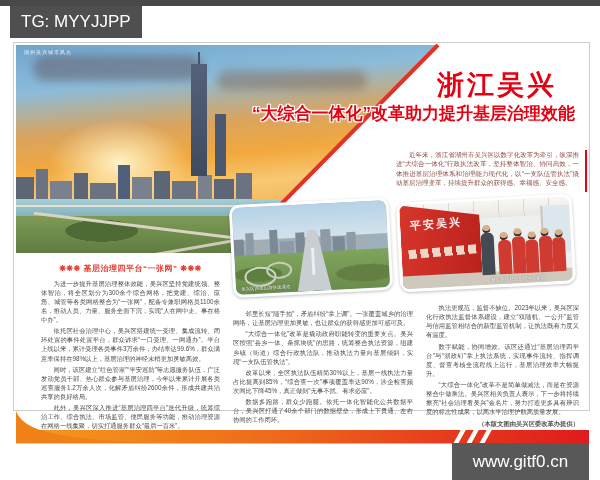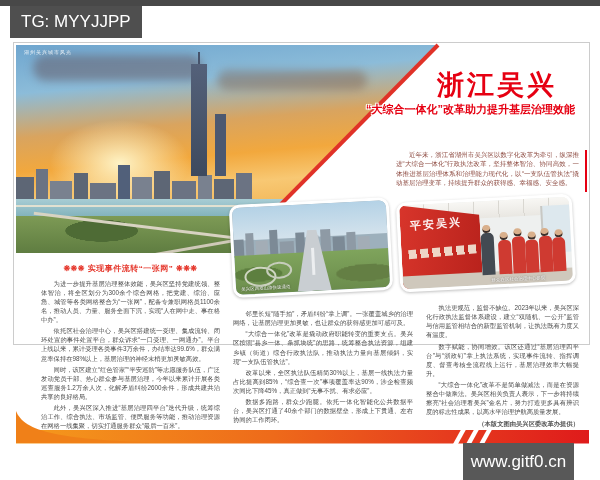--- a/index.html
+++ b/index.html
@@ -3,25 +3,25 @@
 <meta charset="utf-8">
 <style>
   html,body{margin:0;padding:0;}
   body{width:600px;height:480px;position:relative;background:#ffffff;
        font-family:"Liberation Sans",sans-serif;overflow:hidden;}
 
   
   .topbar{position:absolute;left:0;top:0;width:600px;height:6px;background:#484848;}
   .top-badge{position:absolute;left:10px;top:6px;width:132px;height:32px;background:#4f4f4f;
              color:#fff;font-size:17px;display:flex;align-items:center;padding-left:11px;box-sizing:border-box;}
-  .bottom-badge{position:absolute;left:463px;top:443px;width:111px;height:37px;background:#585858;
+  .bottom-badge{position:absolute;left:452px;top:443px;width:137px;height:37px;background:#585858;
              color:#fff;font-size:17px;display:flex;align-items:center;justify-content:center;}
 
   
-  .page{position:absolute;left:13px;top:42px;width:577px;height:303px;background:#fff;
+  .page{position:absolute;left:13px;top:42px;width:577px;height:369px;background:#fff;
         border:1px solid #cccccc;box-sizing:border-box;}
 
   
   .mainphoto{position:absolute;left:2px;top:2px;width:428px;height:208px;
              clip-path:polygon(0 0,422px 0,217px 208px,0 208px);background:#f2a83d;}
   .m-sky{position:absolute;inset:0;background:linear-gradient(175deg,#6fa6cf 0%,#8cbcd9 20%,#d9a45f 38%,#f2a83d 52%,#f8c873 64%,#f3b95c 74%);}
   .m-sun{position:absolute;left:8%;top:36%;width:140px;height:86px;
          background:radial-gradient(closest-side,rgba(255,247,205,.95),rgba(255,210,120,0));}
   .m-cloud1{position:absolute;left:4%;top:5%;width:170px;height:26px;background:rgba(95,75,85,.45);
             border-radius:20px;filter:blur(4px);}
@@ -42,21 +42,21 @@
                       linear-gradient(180deg,#7d9a55,#5f7d41);}
   .m-road1{position:absolute;left:4%;top:87%;width:55%;height:3px;background:#d8d3c2;transform:rotate(7deg);}
   .m-road2{position:absolute;left:30%;top:93%;width:45%;height:3px;background:#cfc9b8;transform:rotate(-10deg);}
   .m-caption{position:absolute;left:8px;top:4px;font-size:5px;letter-spacing:1px;color:rgba(255,255,255,.85);}
 
   .stripe-svg{position:absolute;left:0;top:0;width:577px;height:403px;pointer-events:none;}
 
   
   .region-title{position:absolute;right:32px;top:24px;font-size:27px;font-weight:bold;color:#e60012;
                 letter-spacing:3px;text-shadow:0 0 2px #ffffff,0 0 1px #ffffff;white-space:nowrap;}
-  .headline{position:absolute;right:14px;top:59px;font-size:11px;font-weight:bold;color:#e60012;white-space:nowrap;
+  .headline{position:absolute;right:14px;top:59px;font-size:17px;font-weight:bold;color:#e60012;white-space:nowrap;
             text-shadow:-1px -1px 0 #fff,1px -1px 0 #fff,-1px 1px 0 #fff,1px 1px 0 #fff,0 0 3px #fff;}
 
   
   .intro{position:absolute;left:382px;top:107px;width:183px;font-size:6.5px;line-height:1.45;
          color:#8d4a40;text-align:justify;text-indent:2em;}
   .intro-line{position:absolute;left:571px;top:107px;width:2px;height:42px;background:#e60012;}
 
   
   .photoA{position:absolute;left:217px;top:158px;width:160px;height:93px;border-radius:10px;
           transform:rotate(-3deg);border:3px solid #fff;box-sizing:border-box;overflow:hidden;
@@ -194,21 +194,21 @@
     <div class="person guide" style="left:47%;height:42px;"></div>
     <div class="person" style="left:57%;height:34px;"></div>
     <div class="person" style="left:65%;height:37px;"></div>
     <div class="person" style="left:73%;height:33px;"></div>
     <div class="person" style="left:81%;height:36px;"></div>
     <div class="person" style="left:89%;height:34px;"></div>
     <div class="b-caption">群众在区社会治理中心参观</div>
   </div>
 
   <div class="col col1">
-    <div class="colhead">❋❋❋ 实现事件流转“一张网” ❋❋❋</div>
+    <div class="colhead">❋❋❋ 基层治理四平台“一张网” ❋❋❋</div>
     <p>为进一步提升基层治理整体效能，吴兴区坚持党建统领、整体智治，将全区划分为300余个综合网格，把党建、综治、应急、城管等各类网格整合为“一张网”，配备专兼职网格员1100余名，推动人员、力量、服务全面下沉，实现“人在网中走、事在格中办”。</p>
     <p>依托区社会治理中心，吴兴区搭建统一受理、集成流转、闭环处置的事件处置平台，群众诉求“一口受理、一网通办”。平台上线以来，累计受理各类事件3万余件，办结率达99.6%，群众满意率保持在98%以上，基层治理的神经末梢更加灵敏高效。</p>
     <p>同时，该区建立“红色管家”“平安巡防”等志愿服务队伍，广泛发动党员干部、热心群众参与基层治理，今年以来累计开展各类巡查服务1.2万余人次，化解矛盾纠纷2600余件，形成共建共治共享的良好格局。</p>
     <p>此外，吴兴区深入推进“基层治理四平台”迭代升级，统筹综治工作、综合执法、市场监管、便民服务等功能，推动治理资源在网格一线集聚，切实打通服务群众“最后一百米”。</p>
   </div>
 
   <div class="col col2">
     <p>邻里长短“随手拍”，矛盾纠纷“掌上调”。一张覆盖城乡的治理网络，让基层治理更加灵敏，也让群众的获得感更加可感可及。</p>
     <p>“大综合一体化”改革是撬动政府职能转变的重要支点。吴兴区按照“县乡一体、条抓块统”的思路，统筹整合执法资源，组建乡镇（街道）综合行政执法队，推动执法力量向基层倾斜，实现“一支队伍管执法”。</p>
     <p>改革以来，全区执法队伍精简30%以上，基层一线执法力量占比提高到85%，“综合查一次”事项覆盖率达90%，涉企检查频次同比下降45%，真正做到“无事不扰、有求必应”。</p>

